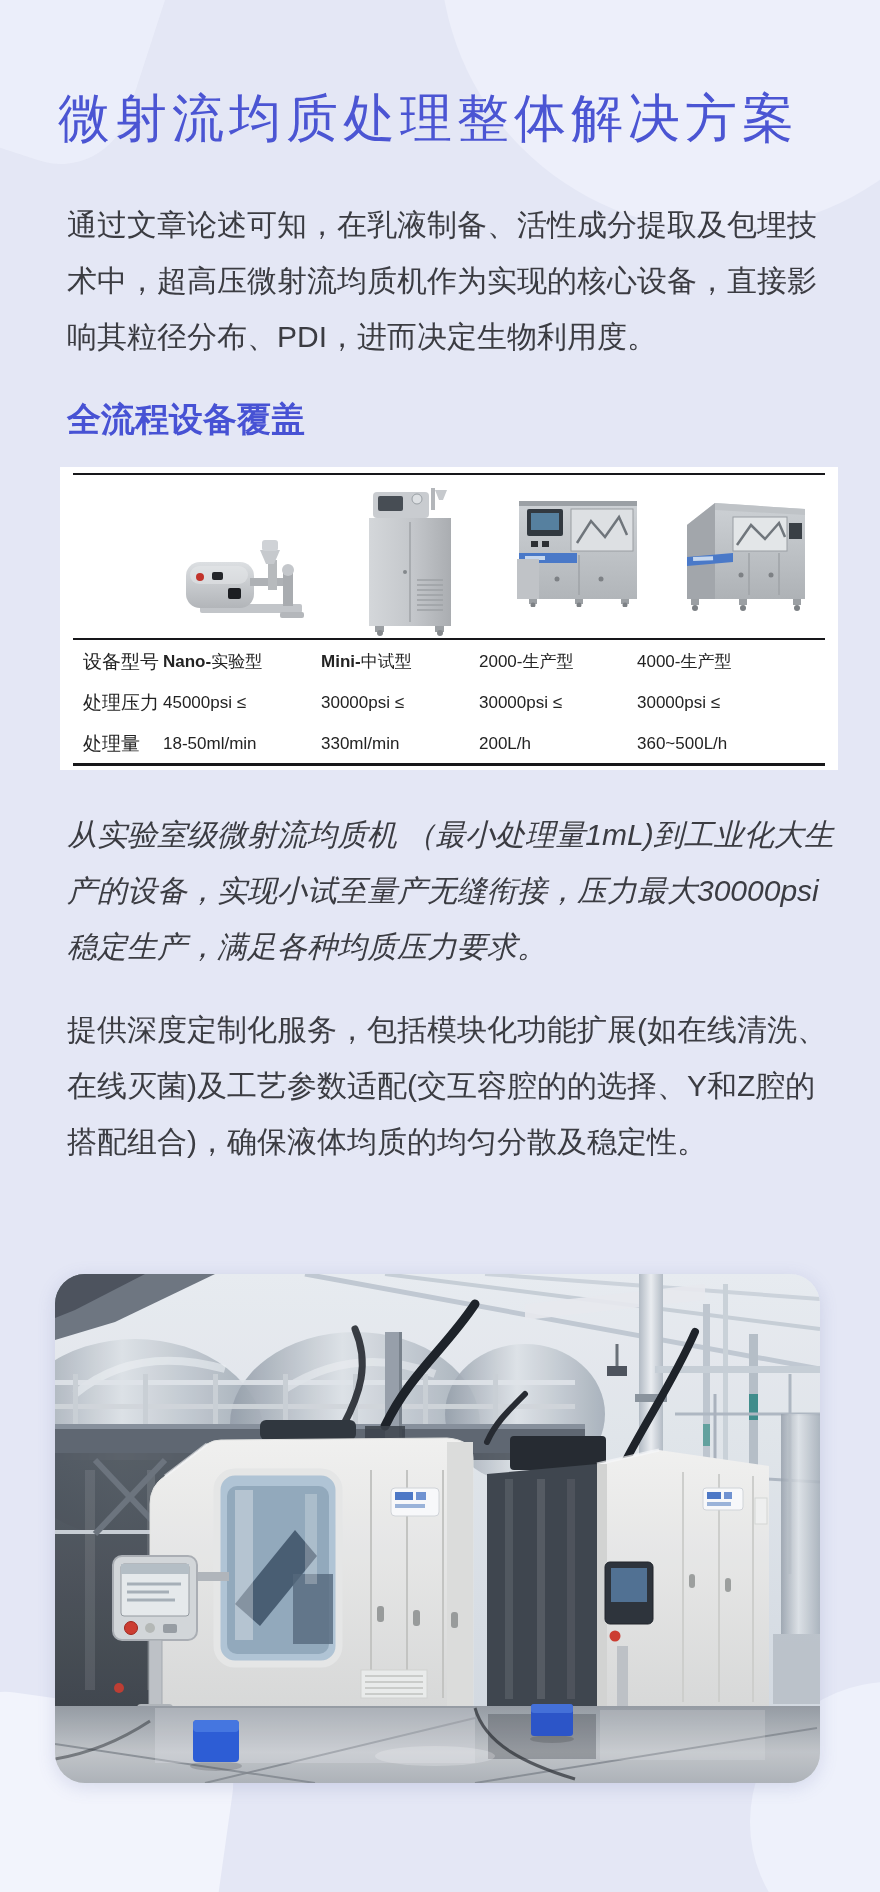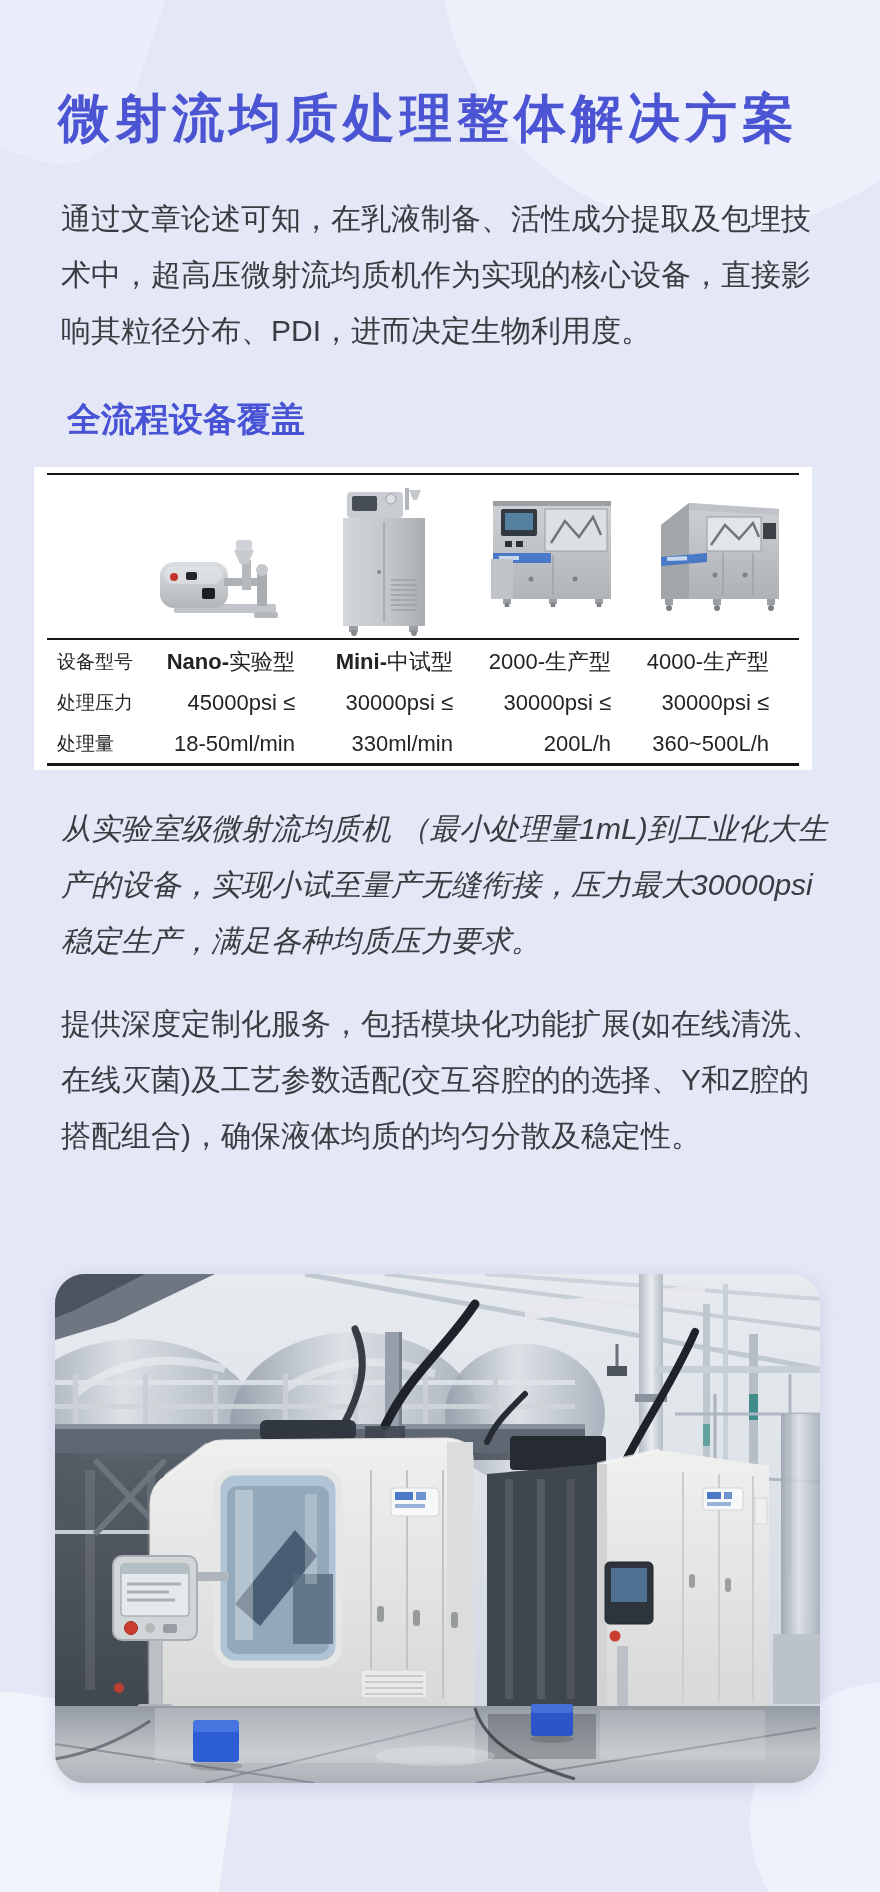--- a/index.html
+++ b/index.html
@@ -8,43 +8,43 @@
   .page{position:relative;width:880px;height:1892px;overflow:hidden;background:#e4e7f5;}
 
   
   .blob{position:absolute;border-radius:50%;}
   .blob-top-right{width:560px;height:560px;right:-120px;top:-330px;background:#edeffa;}
   .blob-top-left{width:320px;height:300px;left:-160px;top:-160px;background:#eef0fb;opacity:.75;transform:rotate(18deg);border-radius:70px;}
   .blob-bottom-left{width:300px;height:340px;left:-80px;bottom:-150px;background:#f2f4fc;border-radius:70px;transform:rotate(8deg);}
   .blob-bottom-right{width:280px;height:280px;right:-150px;bottom:-70px;background:#eef1fb;}
 
   .title{position:absolute;left:58px;top:84px;margin:0;
-         font-size:52px;font-weight:700;letter-spacing:5px;color:#4b55d3;}
-  .body-text{position:absolute;left:60px;width:775px;margin:1px;
+         font-size:52px;font-weight:400;letter-spacing:5px;color:#4b55d3;}
+  .body-text{position:absolute;left:60px;width:775px;margin:7px;
              font-size:30px;line-height:56px;color:#3b3c42;white-space:pre-line;}
   .p1{top:190px;}
   .p2{top:800px;font-style:italic;}
   .p3{top:995px;}
   .h2{position:absolute;left:58px;margin:9px;font-weight:700;}
   .h2-violet{top:388px;font-size:34px;color:#4752d4;}
   .h2-blue{top:1190px;font-size:38px;color:#4157da;letter-spacing:1px;}
 
   
-  .table-card{position:absolute;left:34px;top:467px;width:778px;height:303px;background:#ffffff;}
+  .table-card{position:absolute;left:60px;top:467px;width:778px;height:303px;background:#ffffff;}
   .tline{position:absolute;left:13px;width:752px;background:#17171a;}
   .tline-top{top:6px;height:2px;}
   .tline-mid{top:171px;height:2px;}
   .tline-bottom{top:296px;height:3px;}
   .img-row,.trow{display:grid;grid-template-columns:80px 1fr 1fr 1fr 1fr;padding:0 10px 0 23px;}
   .img-row{position:absolute;left:0;top:8px;width:745px;height:163px;align-items:end;}
   .img-cell{display:flex;justify-content:center;align-items:flex-end;height:163px;}
   .rows-area{position:absolute;left:0;top:174px;width:745px;}
   .trow{height:41px;align-items:center;}
   .tlabel{font-size:19px;color:#232323;}
-  .tval{font-size:22px;color:#232323;text-align:right;}
+  .tval{font-size:17px;color:#232323;text-align:left;}
   .tval b{font-weight:700;}
 
   .photo{position:absolute;left:55px;top:1274px;width:765px;height:509px;margin:0;
          border-radius:30px;overflow:hidden;box-shadow:0 4px 18px rgba(90,100,160,.18);}
   .photo svg{display:block;}
   .m-svg{display:block;}
 </style>
 </head>
 <body>
 

